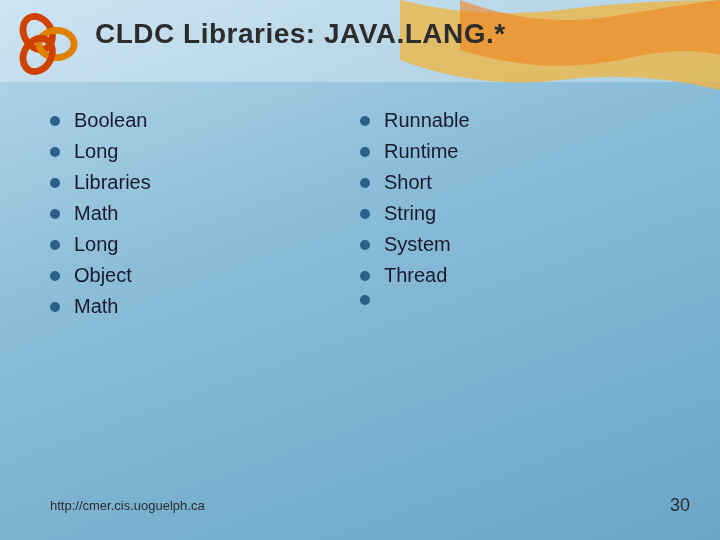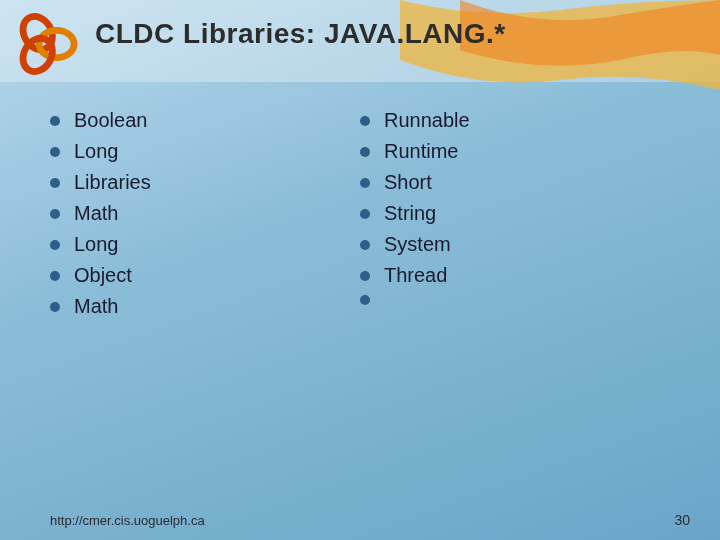--- a/index.html
+++ b/index.html
@@ -81,36 +81,36 @@
 
     .item-label {
       font-size: 20px;
       color: #1a1a2e;
       font-weight: 400;
     }
 
     
     .footer {
       position: absolute;
-      bottom: 12px;
+      bottom: 24px;
       left: 50px;
       right: 30px;
       display: flex;
       justify-content: space-between;
       align-items: center;
       text-align: right;
     }
 
     .footer-url {
       font-size: 13px;
       color: #2c2c2c;
     }
 
     .footer-page {
-      font-size: 14px;
+      font-size: 18px;
       color: #2c2c2c;
     }
 
     
     .logo-svg {
       width: 68px;
       height: 68px;
     }
   </style>
 </head>

